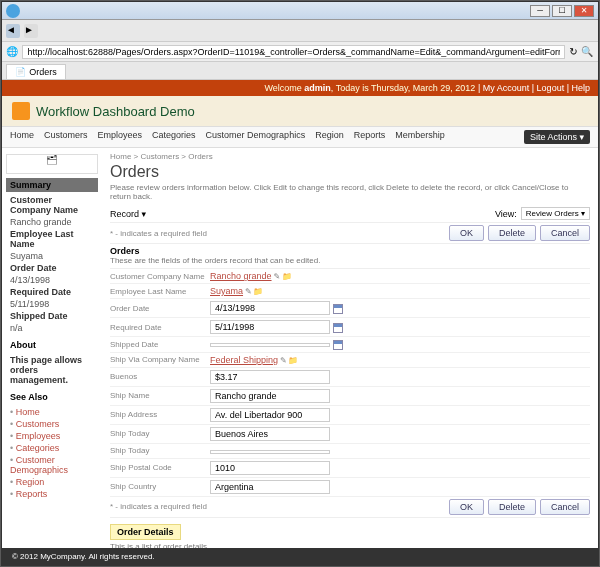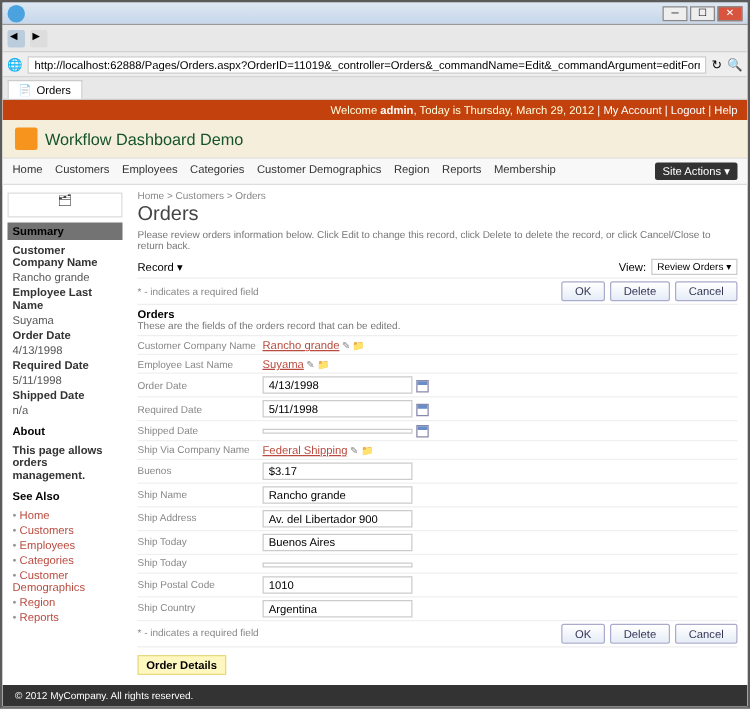--- a/index.html
+++ b/index.html
@@ -219,20 +219,21 @@
         <div class="bar">
           <div class="left req">* - indicates a required field</div>
           <div class="right">
             <button class="btn">OK</button>
             <button class="btn">Delete</button>
             <button class="btn">Cancel</button>
           </div>
         </div>
 
         <div class="od-head">Order Details</div>
+        <div class="od-sub">This is a list of order details.</div>
         
         
         
       </div>
     </div>
 
     <div class="footer">© 2012 MyCompany. All rights reserved.</div>
   </div>
 </div>
 

